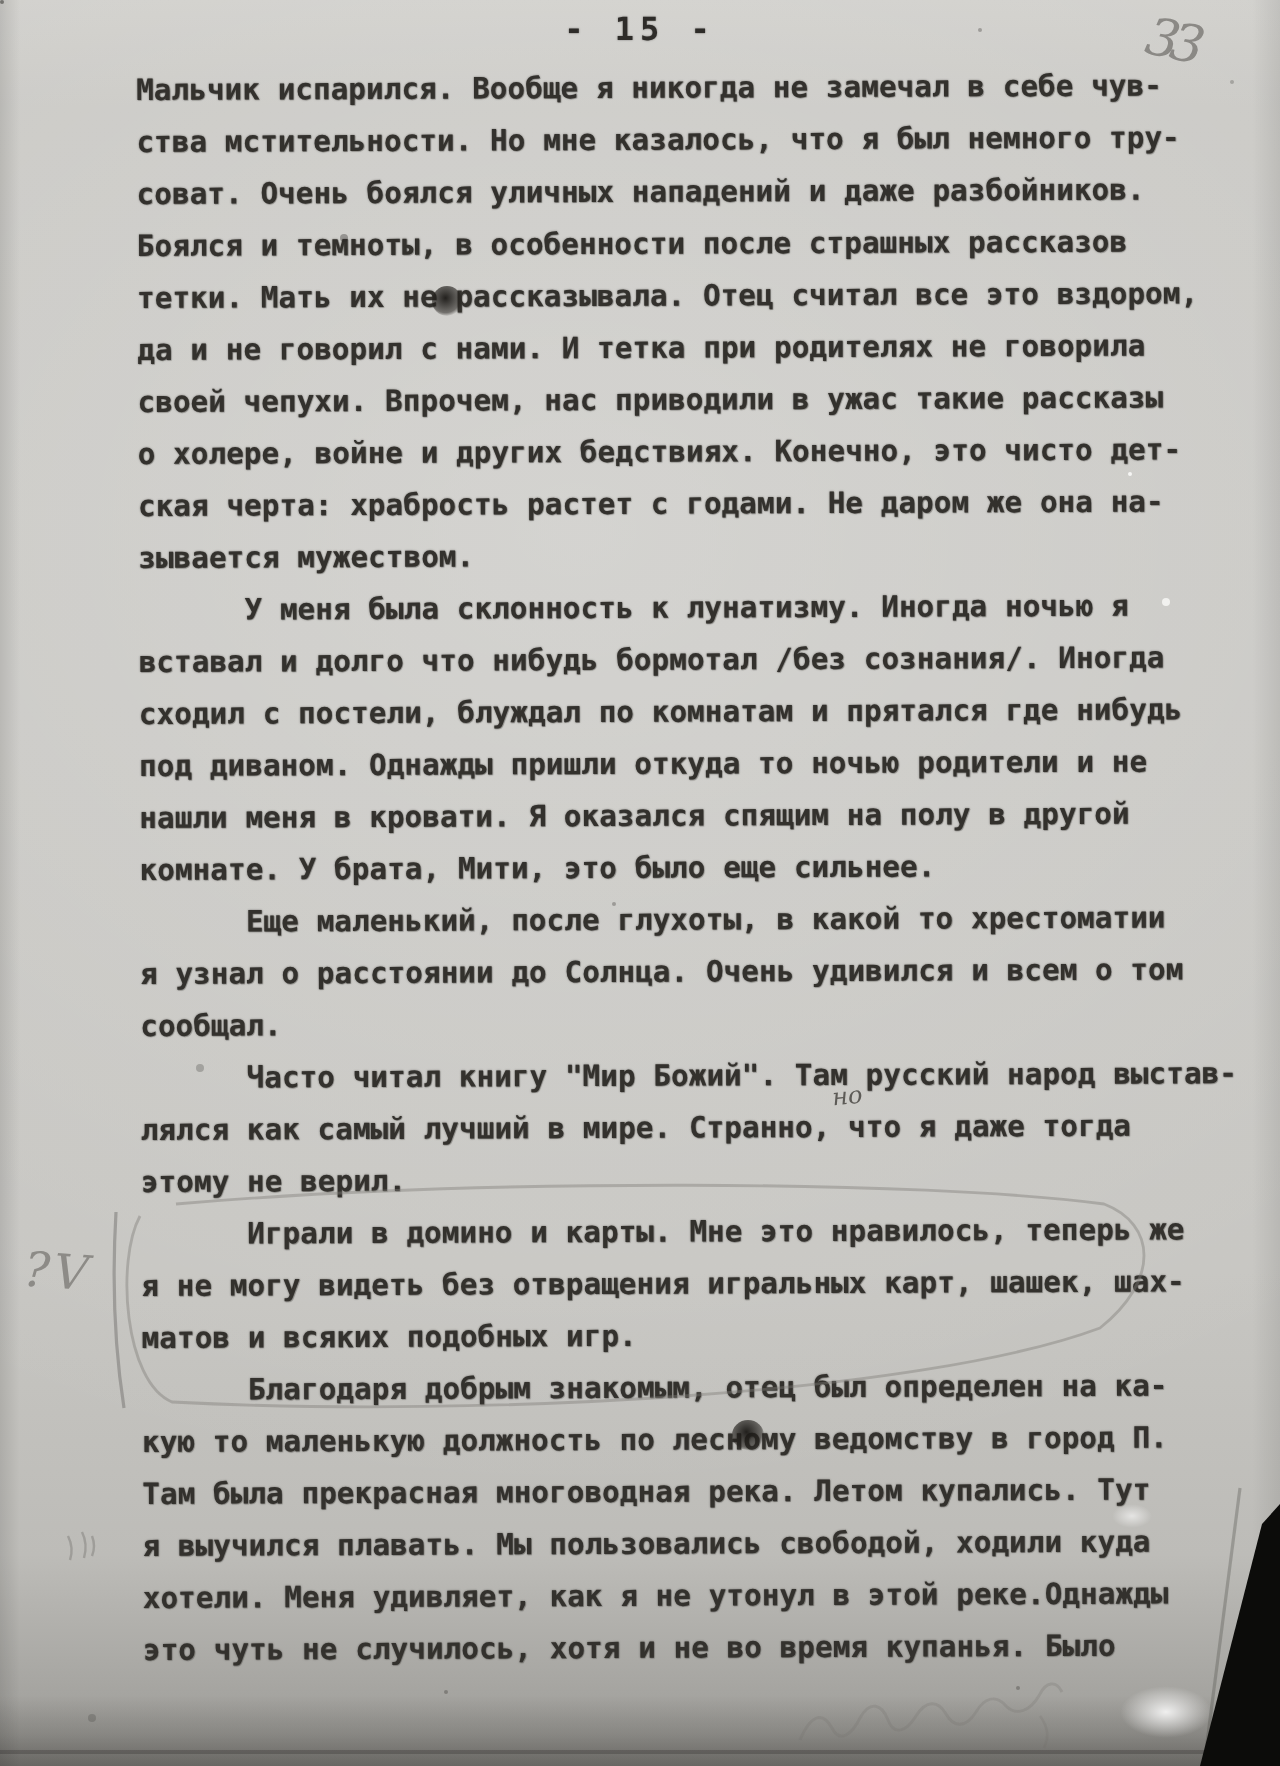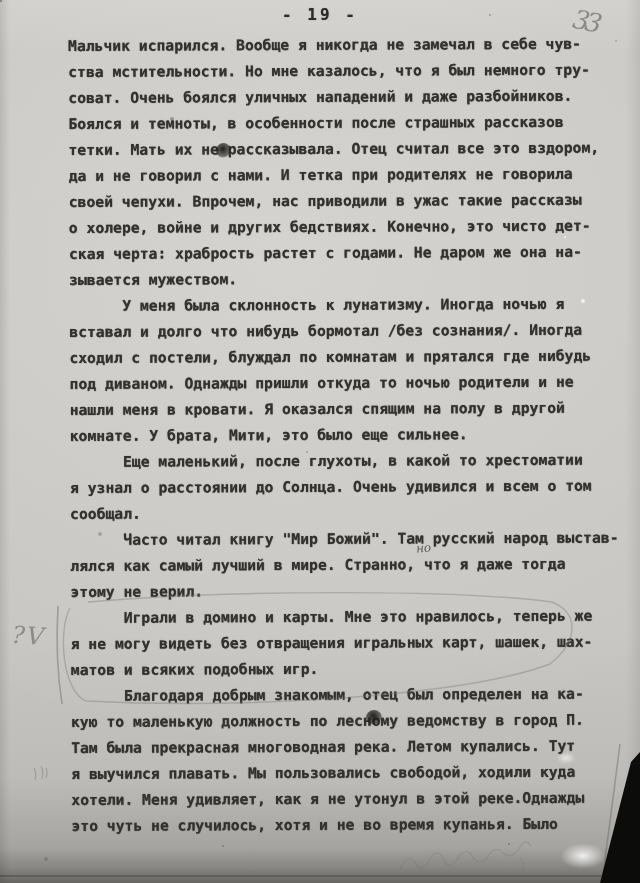--- a/index.html
+++ b/index.html
@@ -70,21 +70,21 @@
   svg.pencil{position:absolute;left:0;top:0;pointer-events:none;}
 </style>
 </head>
 <body>
 
 <div class="page">
 
   <div class="edge-shade-left"></div>
   <div class="edge-shade-right"></div>
 
-  <div class="page-number">- 19 -</div>
+  <div class="page-number">- 15 -</div>
 
   <div class="text-block">
     <div class="ln">Мальчик испарился. Вообще я никогда не замечал в себе чув-</div>
     <div class="ln">ства мстительности. Но мне казалось, что я был немного тру-</div>
     <div class="ln">соват. Очень боялся уличных нападений и даже разбойников.</div>
     <div class="ln">Боялся и темноты, в особенности после страшных рассказов</div>
     <div class="ln">тетки. Мать их не рассказывала. Отец считал все это вздором,</div>
     <div class="ln">да и не говорил с нами. И тетка при родителях не говорила</div>
     <div class="ln">своей чепухи. Впрочем, нас приводили в ужас такие рассказы</div>
     <div class="ln">о холере, войне и других бедствиях. Конечно, это чисто дет-</div>

